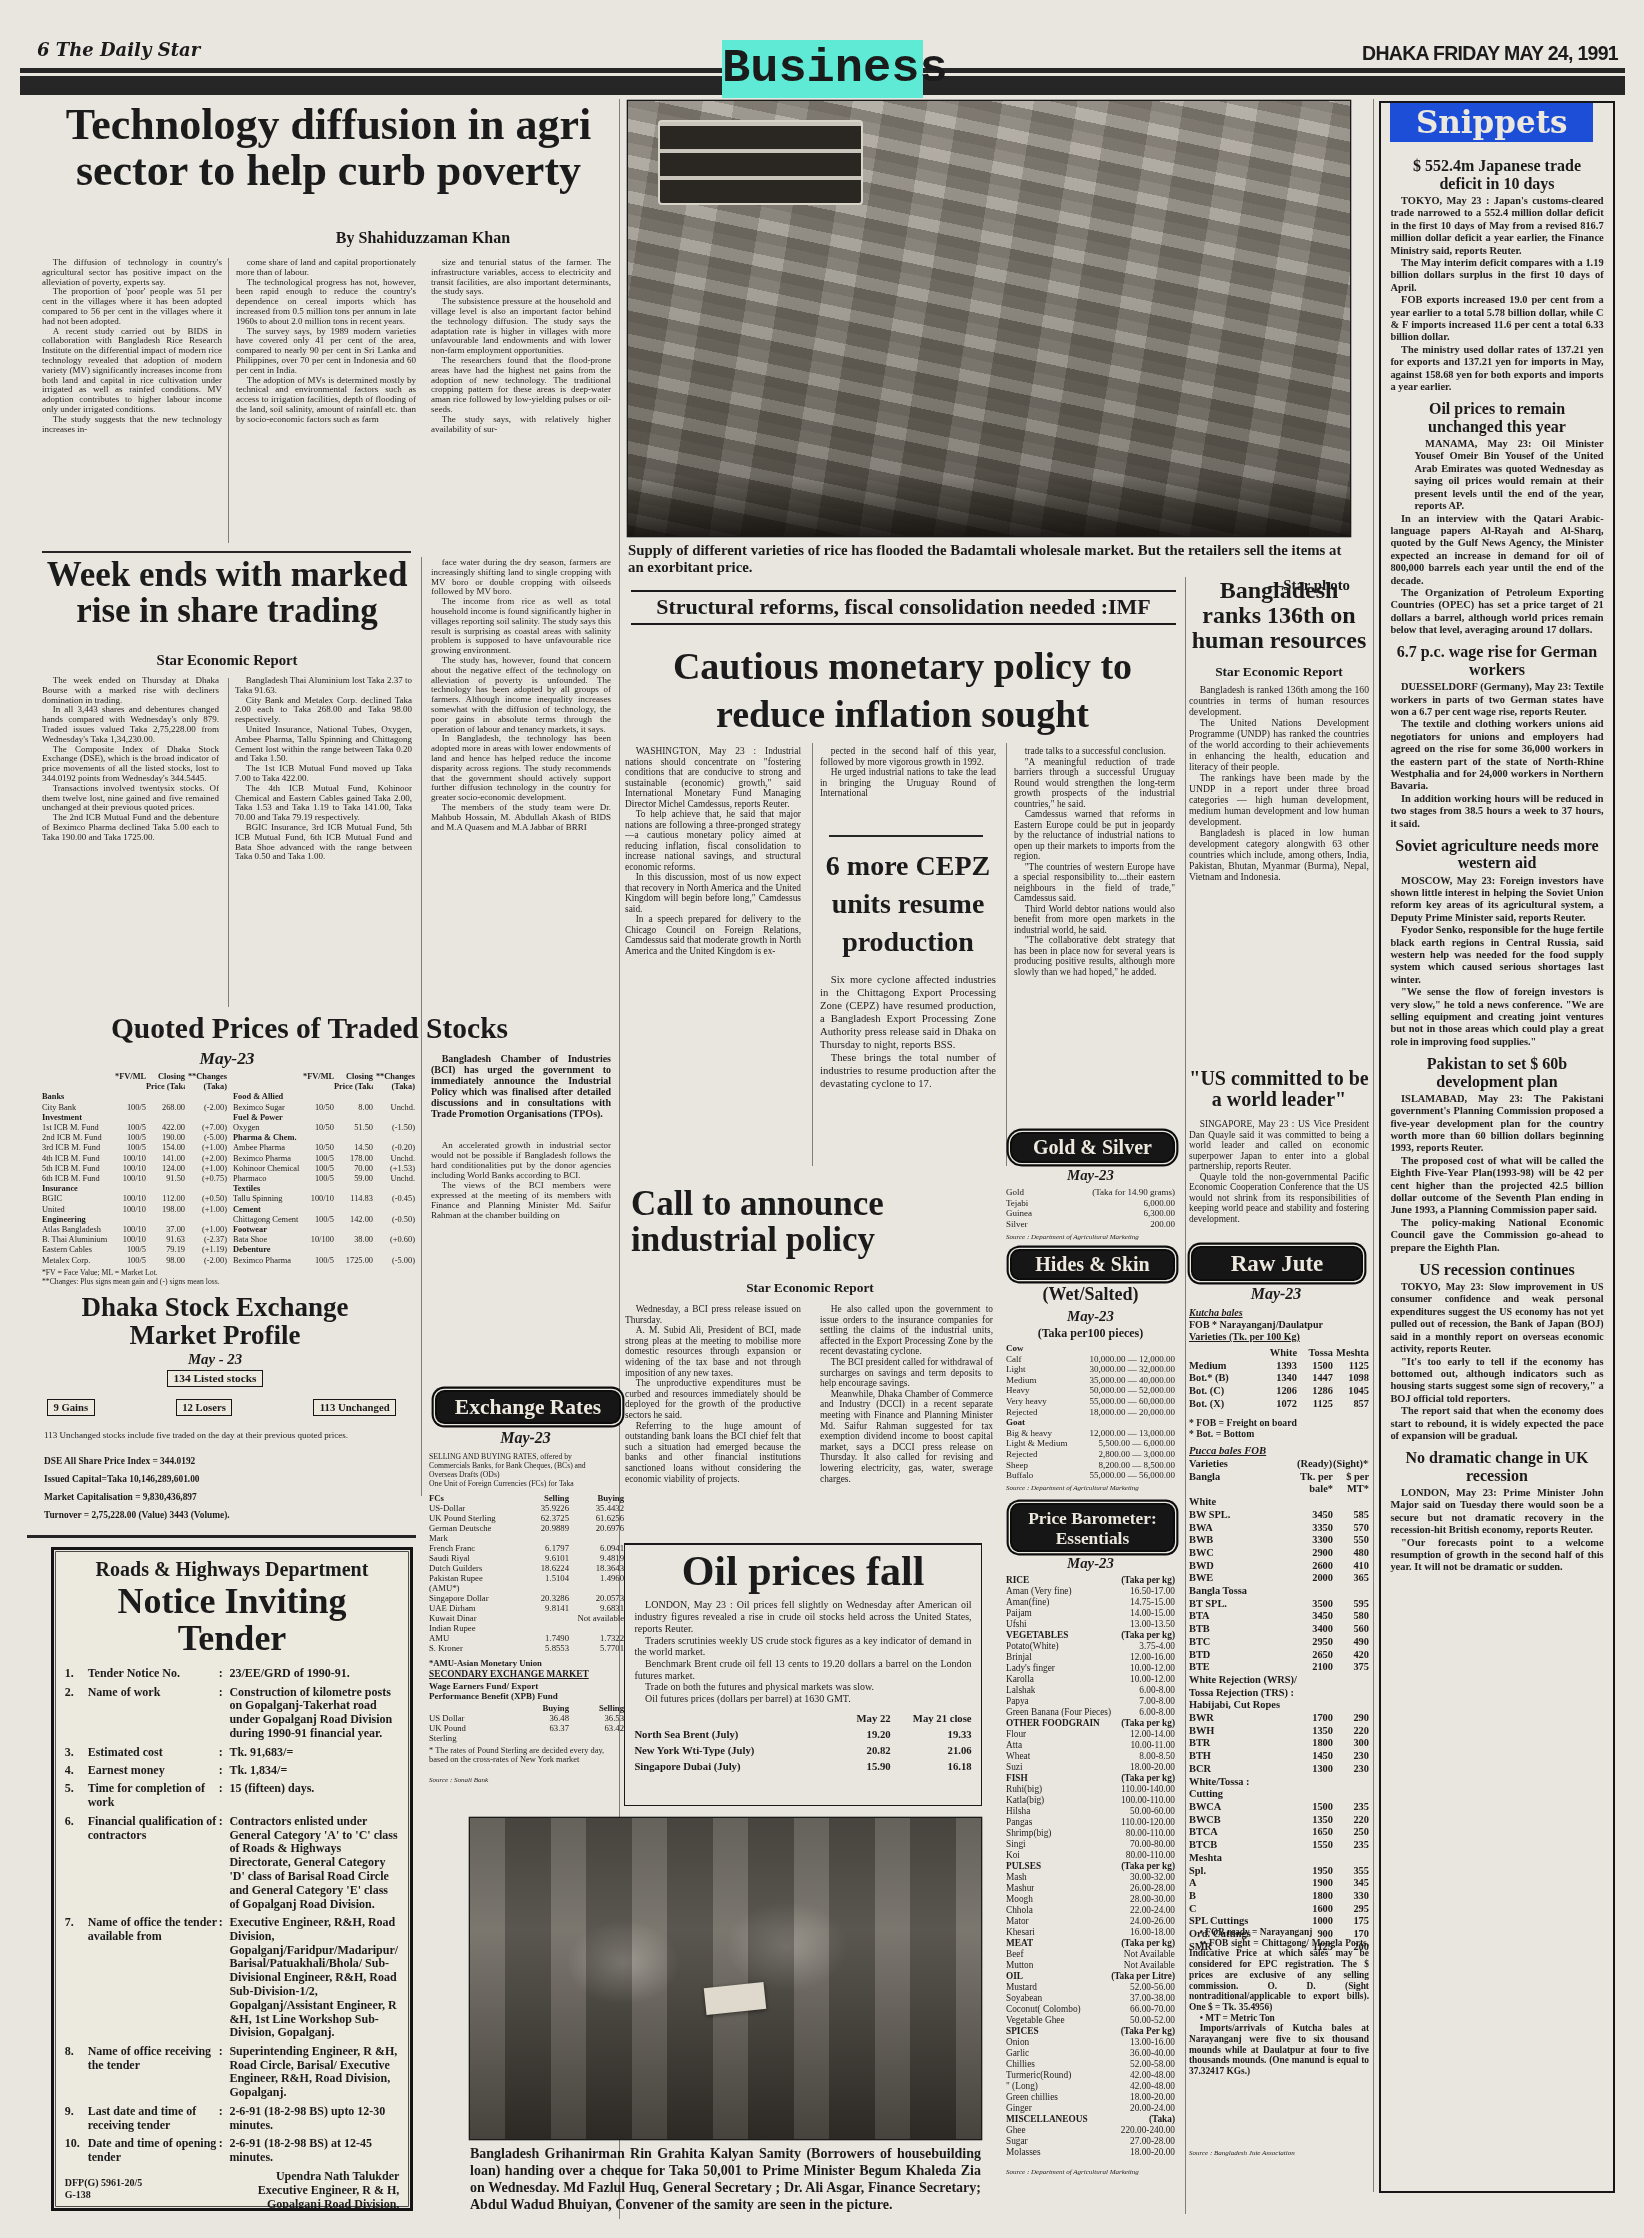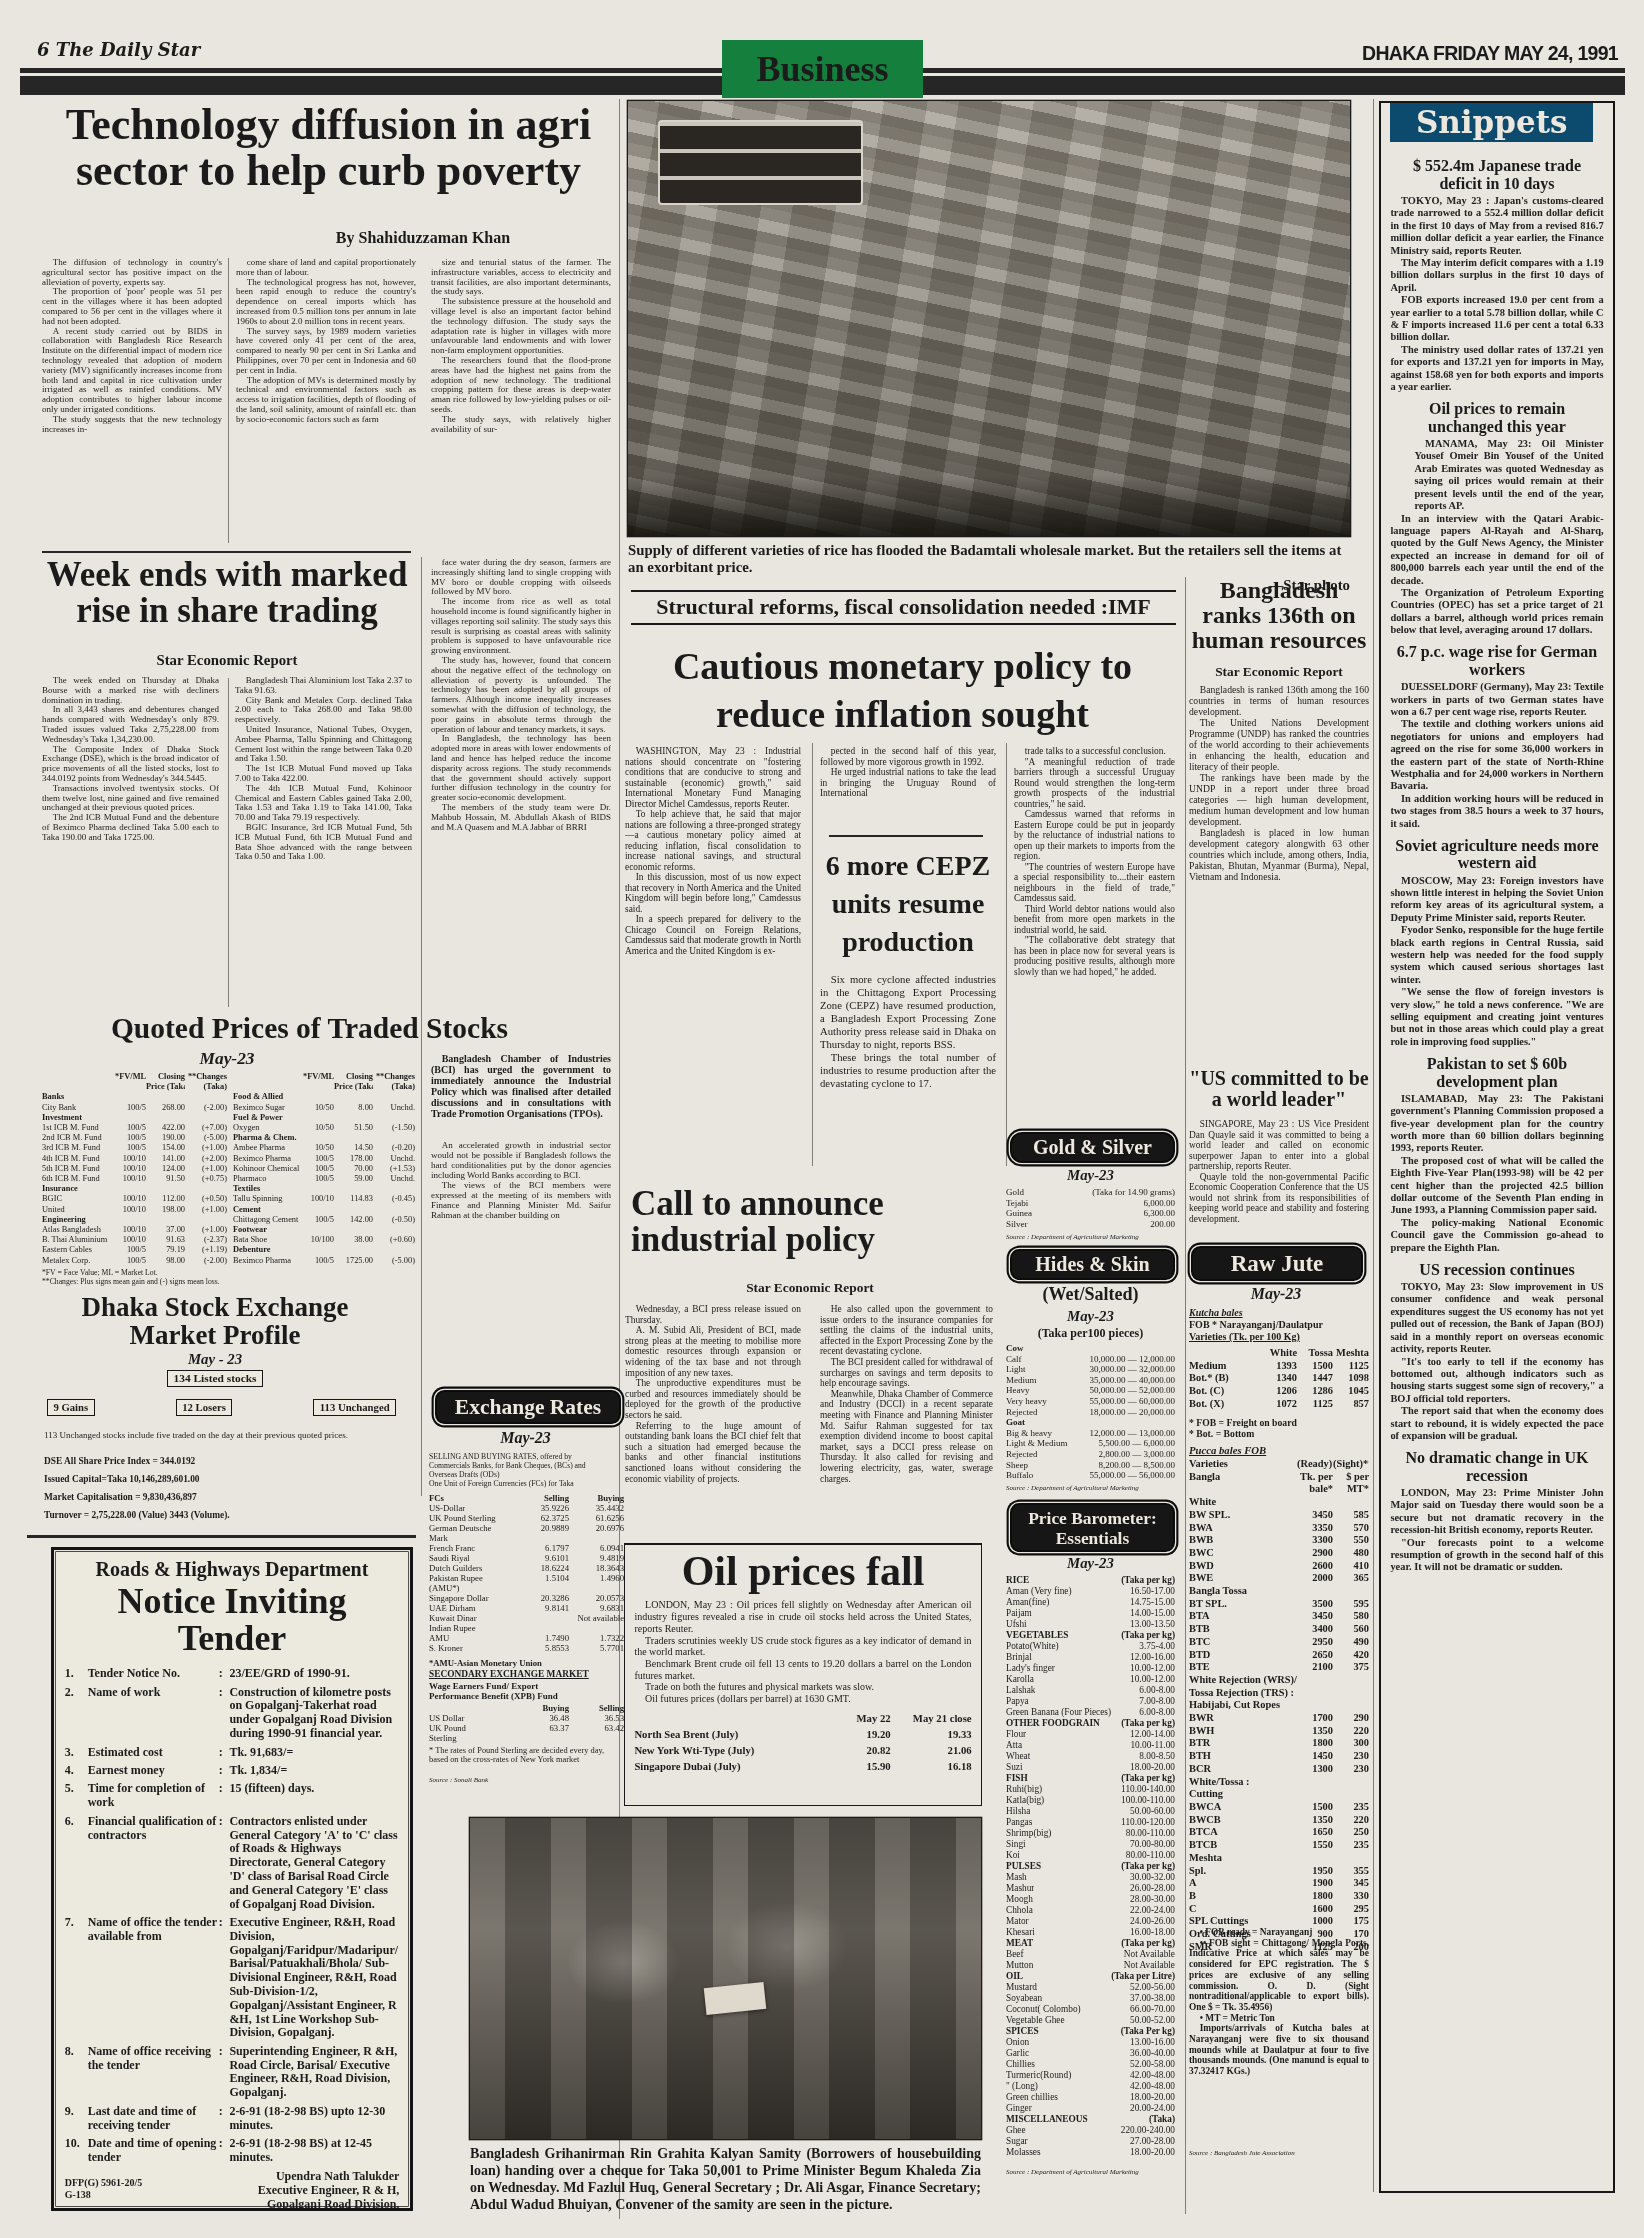--- a/index.html
+++ b/index.html
@@ -56,21 +56,21 @@
 
 <div id="page">
 
   <div class="abs" style="left:37px;top:39px;font-size:18px;font-weight:bold;font-style:italic;font-family:'DejaVu Serif',serif;">
     <span>6</span>
     <span>The Daily Star</span>
   </div>
   <div class="abs" style="right:27px;top:42px;font-size:19.5px;font-weight:bold;font-family:'Liberation Sans',sans-serif;letter-spacing:-0.7px;">DHAKA FRIDAY MAY 24, 1991</div>
   <div class="rule" style="left:20px;top:68px;width:1605px;height:4.7px;"></div>
   <div class="rule" style="left:20px;top:76px;width:1605px;height:19px;"></div>
-  <div class="abs" style="left:722px;top:40px;width:201px;height:58px;background:#15803d;text-align:center;font-size:36px;font-weight:bold;font-family:Liberation Serif, serif;line-height:58px;">Business</div>
+  <div class="abs" style="left:722px;top:40px;width:201px;height:58px;background:#5eead4;text-align:center;font-size:47px;font-weight:bold;font-family:Liberation Mono, monospace;line-height:58px;">Business</div>
 
   <div class="vrule" style="left:619px;top:99px;height:2120px;"></div>
   <div class="vrule" style="left:1373px;top:99px;height:2093px;"></div>
   <div class="vrule" style="left:421px;top:557px;height:939px;"></div>
   <div class="vrule" style="left:228px;top:258px;height:285px;"></div>
   <div class="vrule" style="left:228px;top:678px;height:329px;"></div>
   <div class="vrule" style="left:812px;top:743px;height:423px;"></div>
   <div class="vrule" style="left:1006px;top:743px;height:423px;"></div>
   <div class="vrule" style="left:1185px;top:577px;height:1637px;"></div>
 
@@ -1310,21 +1310,21 @@
        background:linear-gradient(180deg,#55524c 0%,#6e6a62 35%,#4a4640 75%,#33302b 100%);overflow:hidden;">
     <div class="abs" style="left:0;top:0;width:100%;height:100%;
          background:repeating-linear-gradient(90deg,rgba(240,235,225,.10) 0 35px,rgba(20,18,15,.22) 35px 81px),
                     radial-gradient(ellipse 81px 60px at 30% 45%,rgba(235,230,220,.35),transparent 70%),
                     radial-gradient(ellipse 87px 64px at 62% 40%,rgba(235,230,220,.28),transparent 70%);"></div>
     <div class="abs" style="left:46%;top:52%;width:60px;height:27px;background:#ded9cc;transform:rotate(-6deg);box-shadow:0 1.3px 4px rgba(0,0,0,.5);"></div>
   </div>
   <div class="abs" style="left:470px;top:2145px;width:511px;font-size:14px;font-weight:bold;line-height:17px;text-align:justify;">Bangladesh Grihanirman Rin Grahita Kalyan Samity (Borrowers of housebuilding loan) handing over a cheque for Taka  50,001 to Prime Minister Begum Khaleda Zia on Wednesday. Md Fazlul Huq, General Secretary ; Dr. Ali Asgar, Finance Secretary; Abdul Wadud Bhuiyan, Convener of the samity are seen in the picture.</div>
 
   <div class="abs" style="left:1379px;top:101px;width:236px;height:2092px;border:2px solid #161616;background:#e9e6df;box-sizing:border-box;overflow:hidden;">
-    <div style="margin:-2px 20px 5.4px 9.4px;background:#0c4a6e;color:#ece8de;text-align:center;font-size:31px;font-weight:bold;font-family:'DejaVu Serif',serif;padding:2.7px 0;">Snippets</div>
+    <div style="margin:-2px 20px 5.4px 9.4px;background:#1d4ed8;color:#ece8de;text-align:center;font-size:31px;font-weight:bold;font-family:'DejaVu Serif',serif;padding:2.7px 0;">Snippets</div>
     <div id="snips" style="padding:2.7px 9.4px;">
         <div class="snipstory">
           <div style="font-weight: bold; text-align: center; font-size: 16px; line-height: 1.1; margin: 6.7px 0px 2.7px;">$ 552.4m Japanese trade deficit in 10 days</div>
           <p style="font-size: 10.4px; line-height: 12.4px; text-align: justify; font-weight: bold; color: rgb(34, 34, 34);">TOKYO, May 23 : Japan's customs-cleared trade narrowed to a 552.4 million dollar deficit in the first 10 days of May from a revised 816.7 million dollar deficit a year earlier, the Finance Ministry said, reports Reuter.</p>
           <p style="font-size: 10.4px; line-height: 12.4px; text-align: justify; font-weight: bold; color: rgb(34, 34, 34);">The May interim deficit compares with a 1.19 billion dollars surplus in the first 10 days of April.</p>
           <p style="font-size: 10.4px; line-height: 12.4px; text-align: justify; font-weight: bold; color: rgb(34, 34, 34);">FOB exports increased 19.0 per cent from a year earlier to a total 5.78 billion dollar, while C &amp; F imports increased 11.6 per cent a total 6.33 billion dollar.</p>
           <p style="font-size: 10.4px; line-height: 12.4px; text-align: justify; font-weight: bold; color: rgb(34, 34, 34);">The ministry used dollar rates of 137.21 yen for exports and 137.21 yen for imports in May, against 158.68 yen for both exports and imports a year earlier.</p>
         </div>
         <div class="snipstory">
           <div style="font-weight: bold; text-align: center; font-size: 16px; line-height: 1.1; margin: 6.7px 0px 2.7px;">Oil prices to remain unchanged this year</div>

